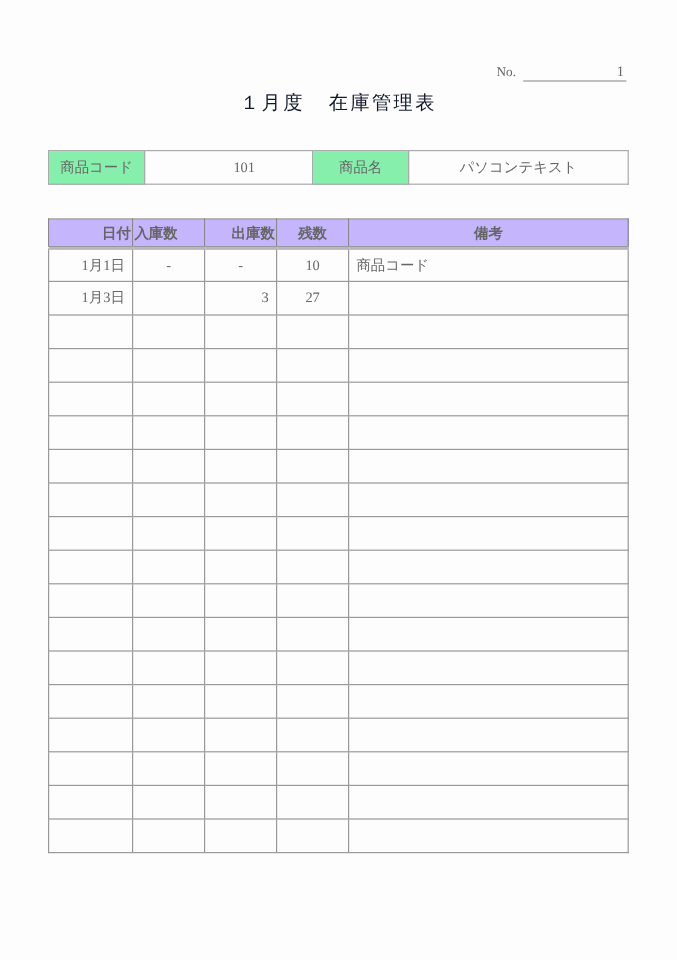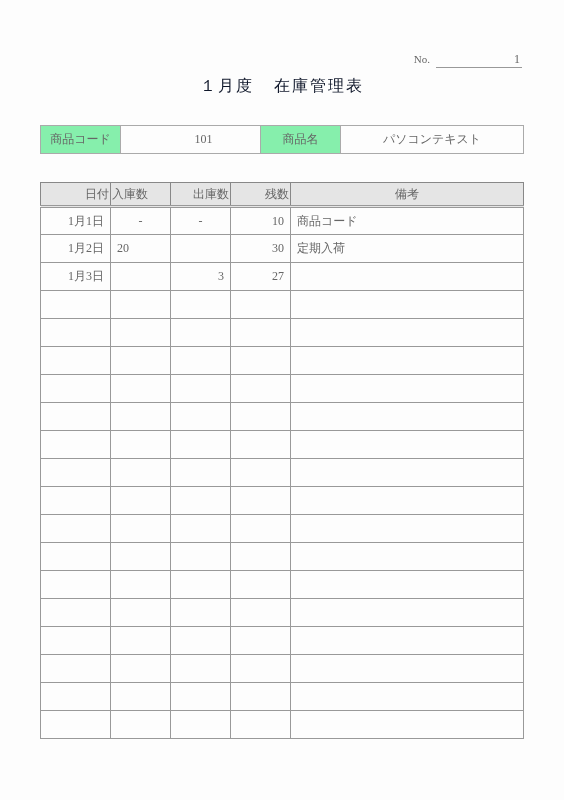--- a/index.html
+++ b/index.html
@@ -60,33 +60,33 @@
   table.info td.val1 { width: 140px; padding-left: 30px; }
   table.info td.val2 { }
   .gap { height: 28px; }
   table.ledger {
     width: 100%;
     border-collapse: collapse;
     font-size: 12px;
   }
   table.ledger th {
     border: 1px solid #888;
-    font-weight: normal;
+    font-weight: bold;
     height: 24px;
-    background: #e5e5e5;
+    background: #c4b5fd;
   }
   table.ledger td {
     border: 1px solid #999;
     height: 28px;
     padding: 0 6px;
   }
   table.ledger .c-date   { width: 70px; text-align: right; }
   table.ledger .c-in     { width: 60px; text-align: left; }
   table.ledger .c-out    { width: 60px; text-align: right; }
-  table.ledger .c-remain { width: 60px; text-align: right; }
+  table.ledger .c-remain { width: 60px; text-align: center; }
   table.ledger .c-note   { text-align: left; }
   table.ledger td.center { text-align: center; }
   
   table.ledger thead th {
     border-bottom: 1px double #888;
   }
   table.ledger tbody tr:first-child td {
     border-top: 3px double #999;
   }
 </style>
@@ -129,27 +129,20 @@
     </thead>
     <tbody id="ledger-body">
     <tr>
           <td class="c-date">1月1日</td>
           <td class="c-in center">-</td>
           <td class="c-out center">-</td>
           <td class="c-remain">10</td>
           <td class="c-note">商品コード</td>
         </tr>
         <tr>
-          <td class="c-date">1月2日</td>
-          <td class="c-in">20</td>
-          <td class="c-out"></td>
-          <td class="c-remain">30</td>
-          <td class="c-note">定期入荷</td>
-        </tr>
-        <tr>
           <td class="c-date">1月3日</td>
           <td class="c-in"></td>
           <td class="c-out">3</td>
           <td class="c-remain">27</td>
           <td class="c-note"></td>
         </tr>
         <tr>
           <td class="c-date"></td>
           <td class="c-in"></td>
           <td class="c-out"></td>

